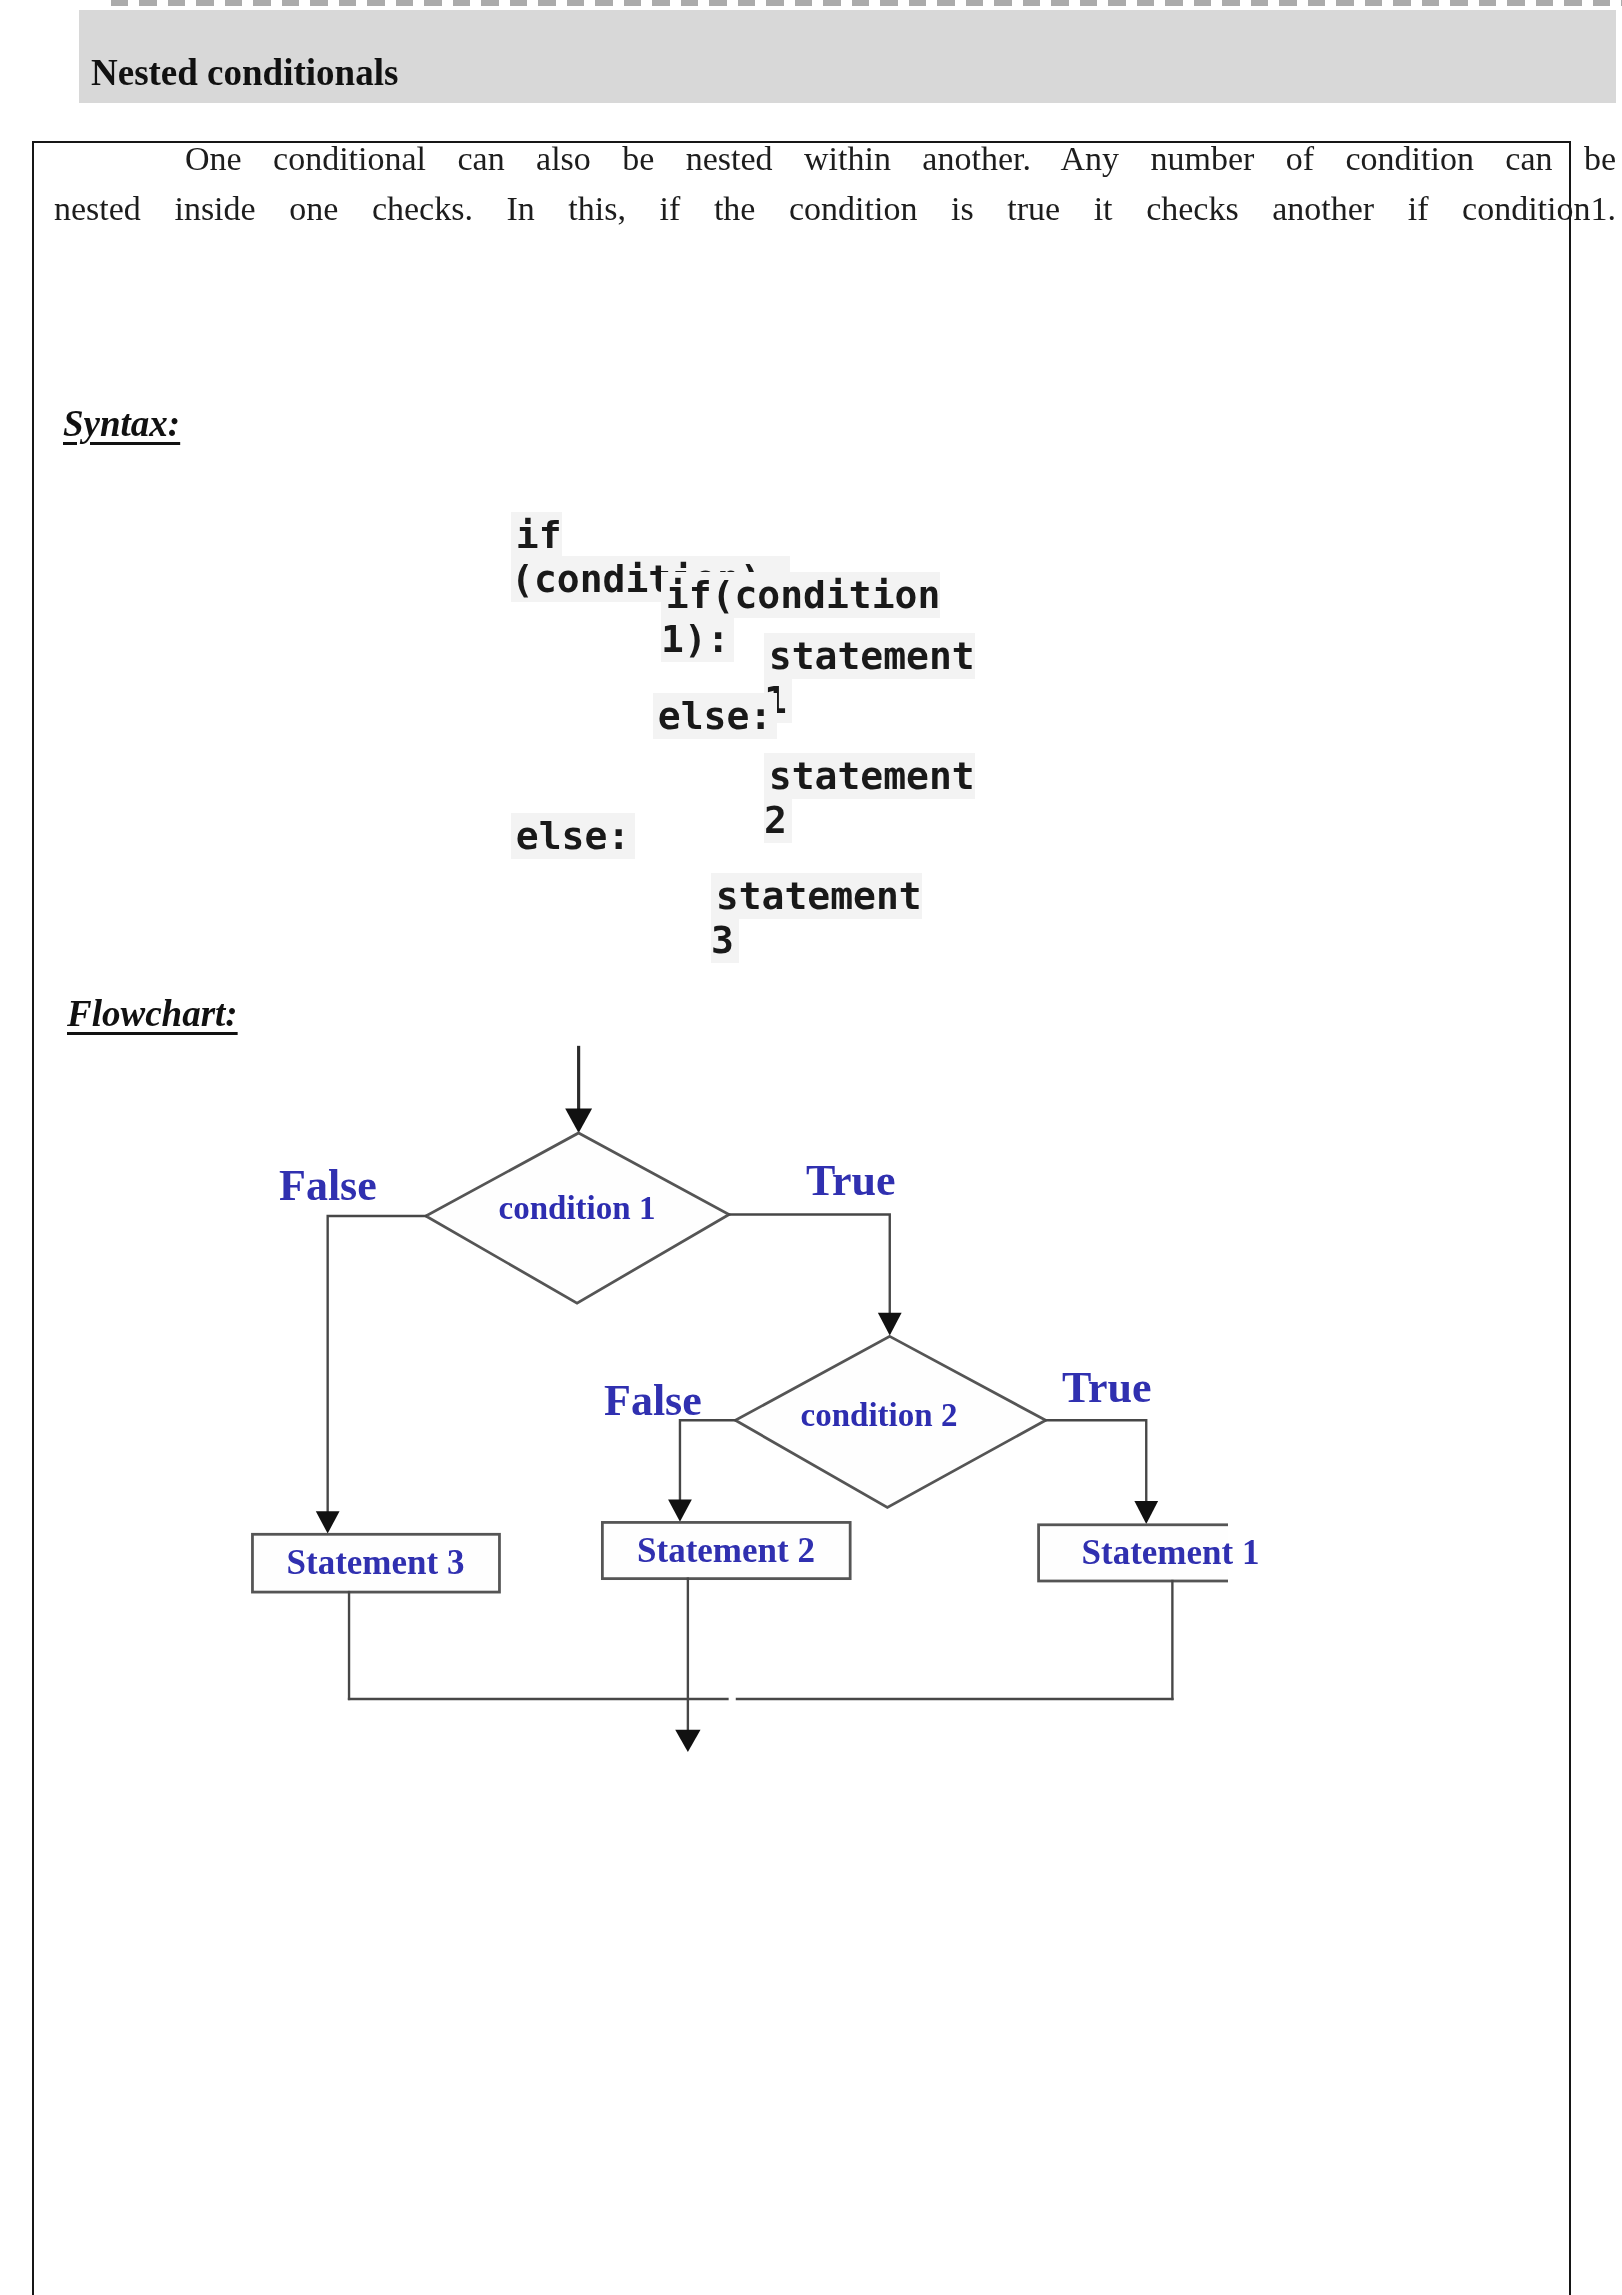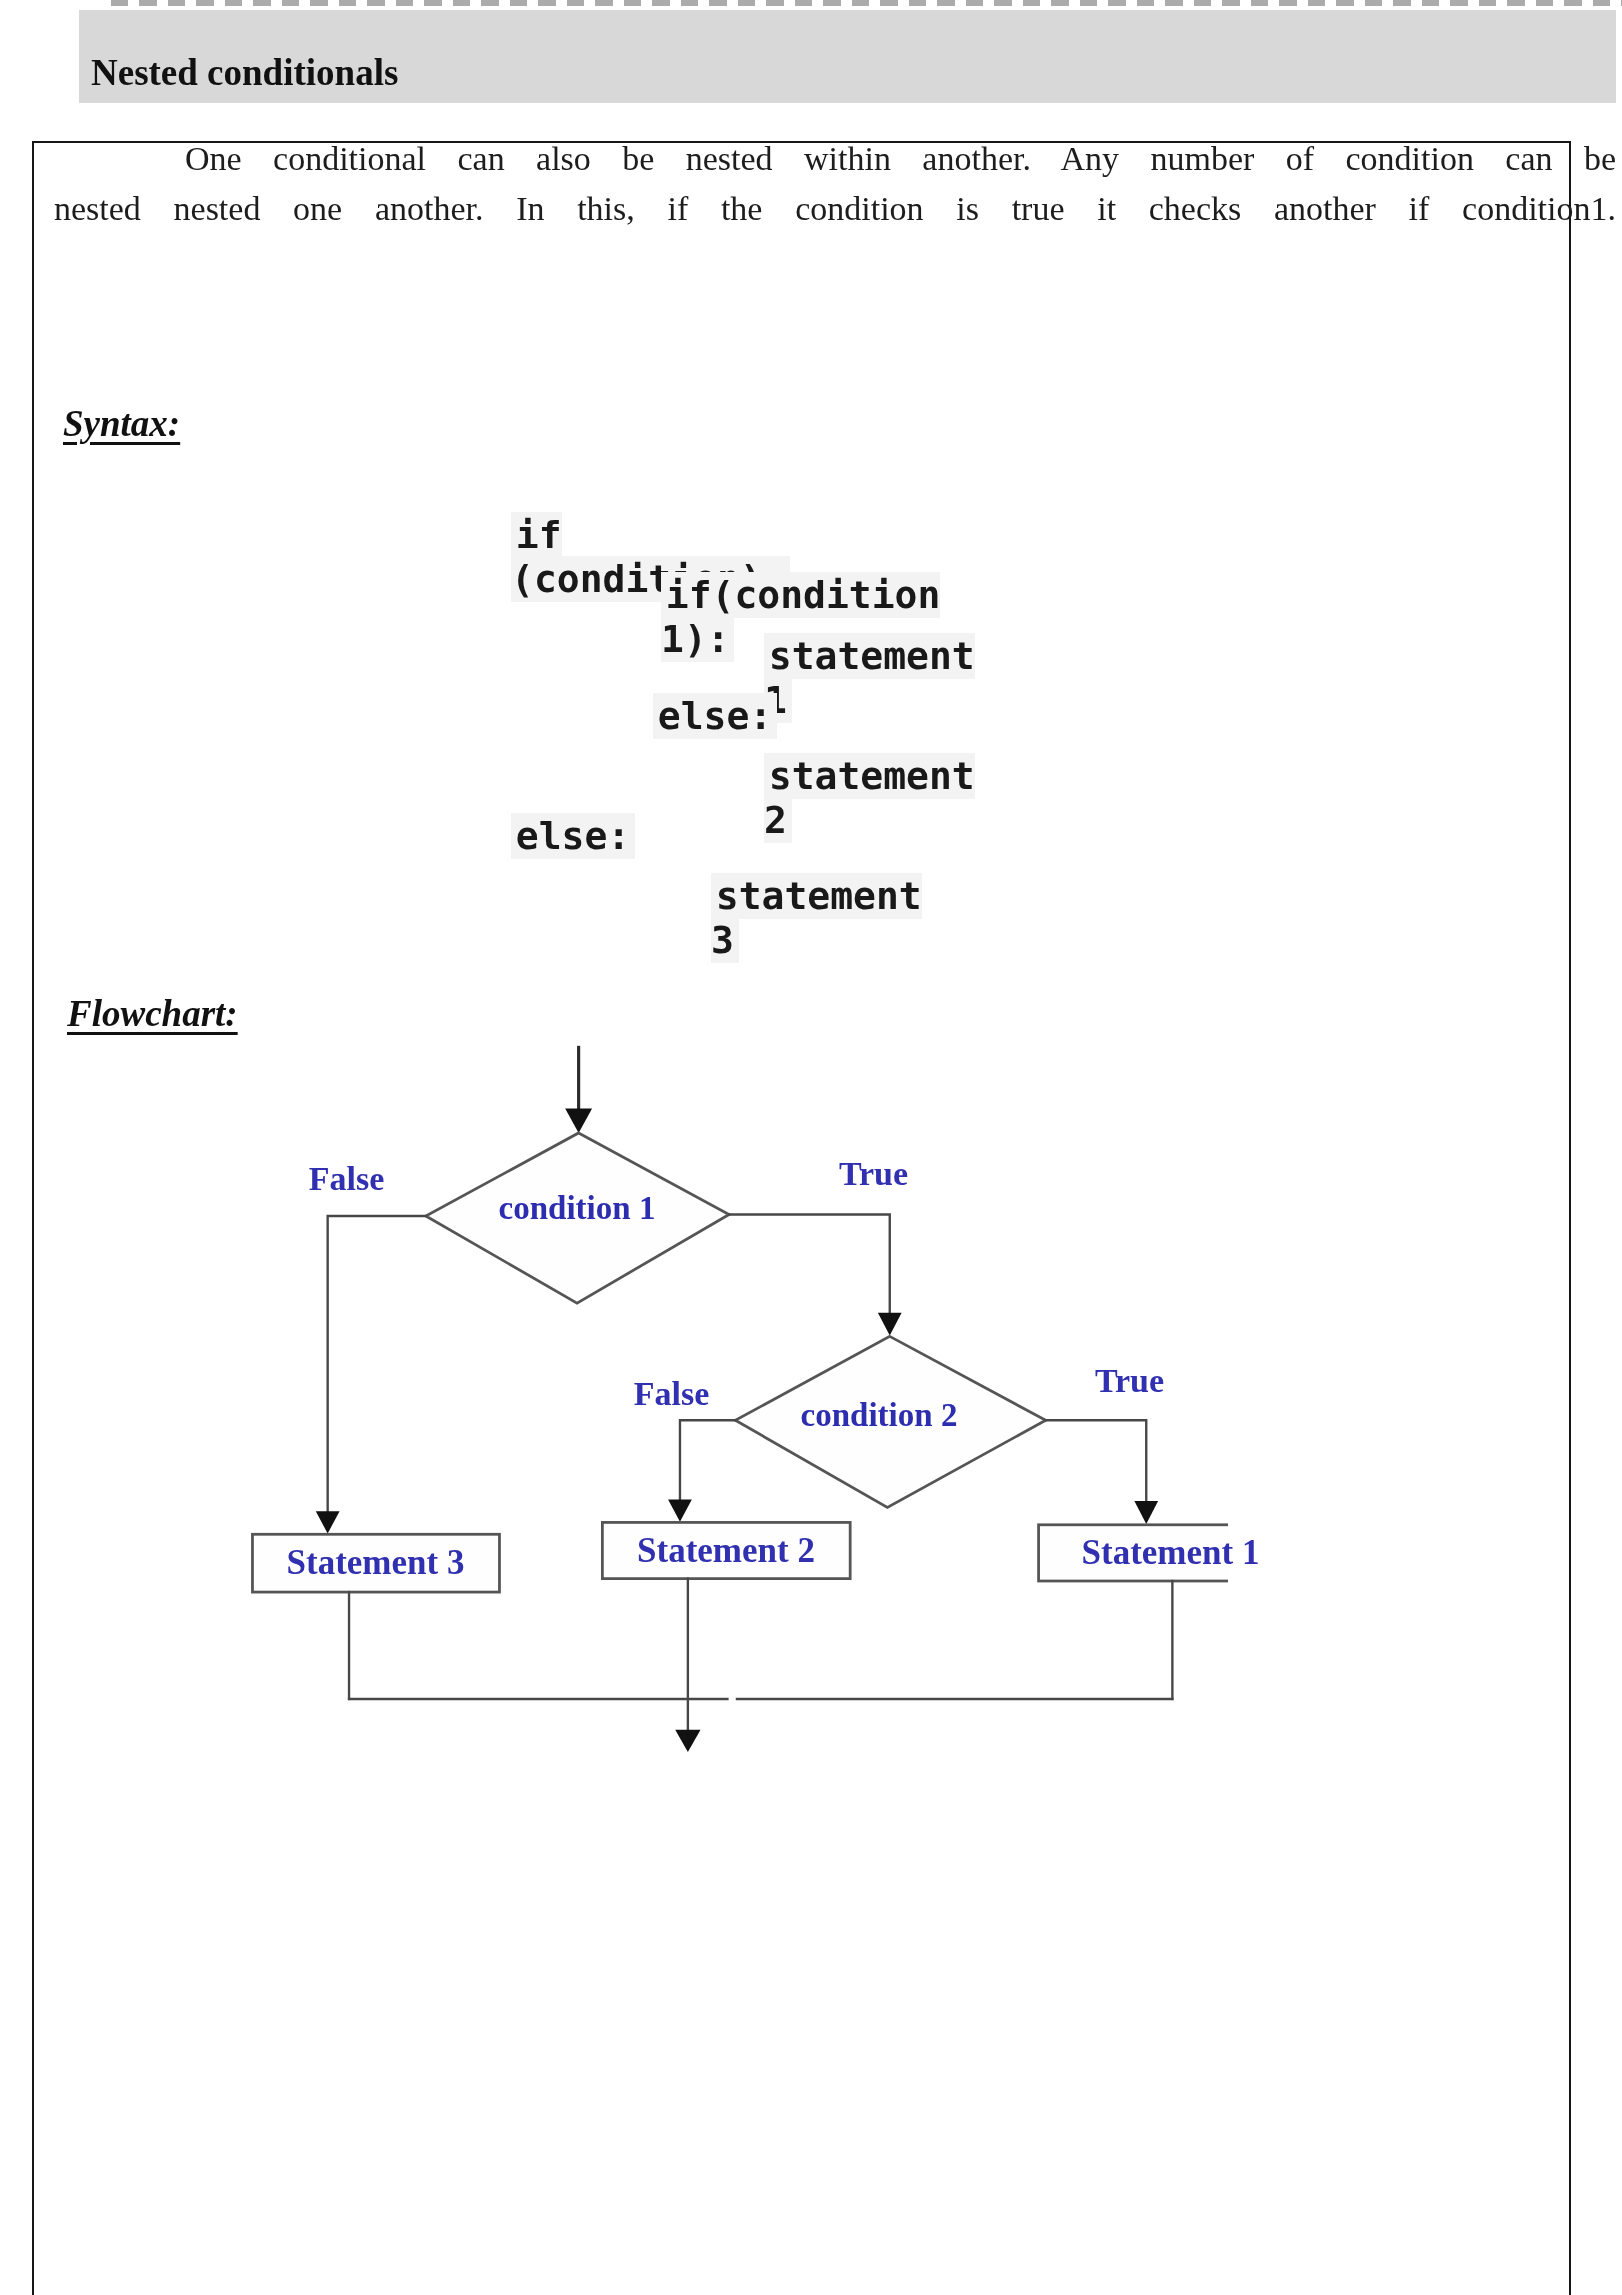--- a/index.html
+++ b/index.html
@@ -31,21 +31,21 @@
     text-decoration:underline;text-decoration-thickness:3.2px;text-underline-offset:5.5px;}
   #syntax-heading{left:63px;top:402px;}
   #flowchart-heading{left:67px;top:992px;}
 
   
   .code-line{font-family:"DejaVu Sans Mono", monospace;font-weight:bold;font-size:38px;
     color:#191919;line-height:44px;}
   .code-line span{background:#f3f3f3;padding:0.8px 4.8px;}
 
   
-  .flabel{font-size:34px;font-weight:bold;color:#3030b0;text-align:center;}
+  .flabel{font-size:44px;font-weight:bold;color:#3030b0;}
   .clabel{font-size:33px;font-weight:bold;color:#2d2db0;text-align:center;}
   .slabel{font-size:35px;font-weight:bold;color:#3030b0;text-align:center;line-height:38px;}
 
   svg .flowline{stroke:#474747;stroke-width:3;fill:none;stroke-linecap:square;}
   svg .entryline{stroke:#2b2b2b;stroke-width:4;fill:none;}
   svg .ahead{fill:#111;stroke:none;}
   svg .shape{stroke:#555;stroke-width:3.5;fill:#fefefe;stroke-linejoin:miter;}
 </style>
 </head>
 <body>
@@ -53,21 +53,21 @@
 <div id="page">
 
   <div id="top-dashes" class="abs"></div>
 
   <div id="header-band" class="abs"></div>
   <div id="page-title" class="abs">Nested conditionals</div>
 
   <div id="text-box-border" class="abs"></div>
 
   <div id="para-1" class="abs para-line just">One conditional can also be nested within another. Any number of condition can be</div>
-  <div id="para-2" class="abs para-line just">nested nested one another. In this, if the condition is true it checks another if condition1.</div>
+  <div id="para-2" class="abs para-line just">nested inside one checks. In this, if the condition is true it checks another if condition1.</div>
 
   <div id="syntax-heading" class="abs sec-heading">Syntax:</div>
 
   <div class="abs" style="left:0;top:0;">
     <div class="abs code-line" style="left:511px;top:513px;"><span>if (condition):</span></div>
     <div class="abs code-line" style="left:661px;top:573px;"><span>if(condition 1):</span></div>
     <div class="abs code-line" style="left:764px;top:634px;"><span>statement 1</span></div>
     <div class="abs code-line" style="left:653px;top:694px;"><span>else:</span></div>
     <div class="abs code-line" style="left:764px;top:754px;"><span>statement 2</span></div>
     <div class="abs code-line" style="left:511px;top:814px;"><span>else:</span></div>

